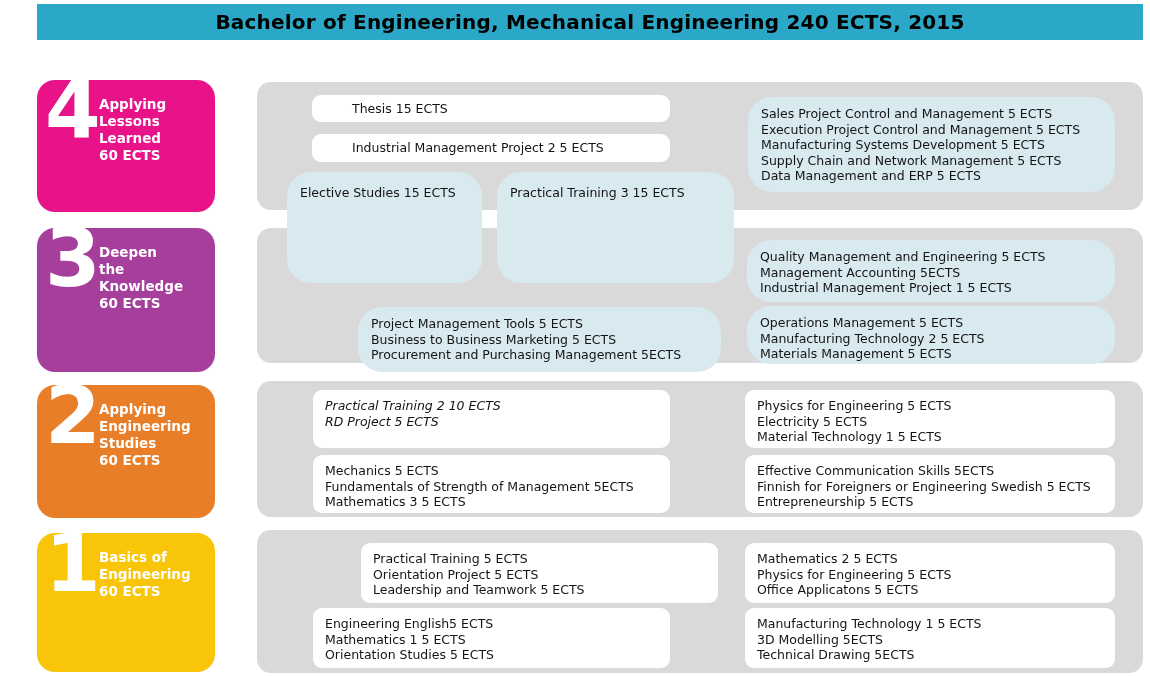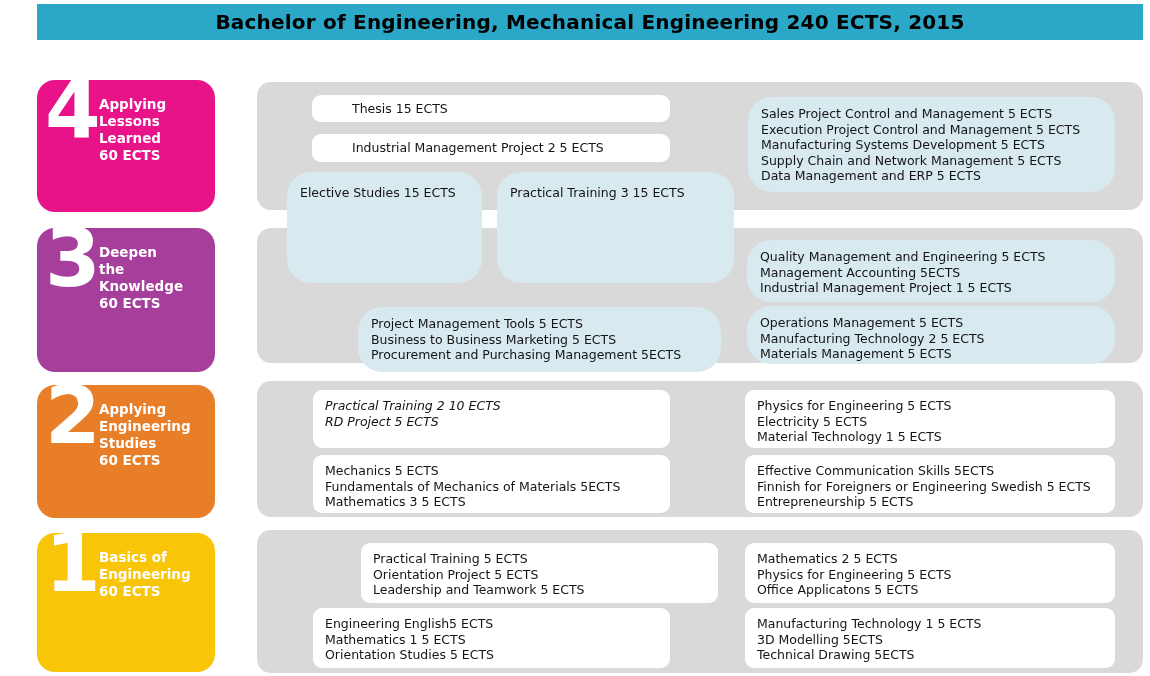--- a/index.html
+++ b/index.html
@@ -127,21 +127,21 @@
     <div class="cline">Materials Management 5 ECTS</div>
   </div>
 
   <div class="course white" style="left:313px;top:390px;width:357px;height:58px;font-style:italic;">
     <div class="cline">Practical Training 2 10 ECTS</div>
     <div class="cline">RD Project 5 ECTS</div>
   </div>
 
   <div class="course white" style="left:313px;top:455px;width:357px;height:58px;">
     <div class="cline">Mechanics 5 ECTS</div>
-    <div class="cline">Fundamentals of Mechanics of Materials 5ECTS</div>
+    <div class="cline">Fundamentals of Strength of Management 5ECTS</div>
     <div class="cline">Mathematics 3 5 ECTS</div>
   </div>
 
   <div class="course white" style="left:745px;top:390px;width:370px;height:58px;">
     <div class="cline">Physics for Engineering 5 ECTS</div>
     <div class="cline">Electricity 5 ECTS</div>
     <div class="cline">Material Technology 1 5 ECTS</div>
   </div>
 
   <div class="course white" style="left:745px;top:455px;width:370px;height:58px;">

